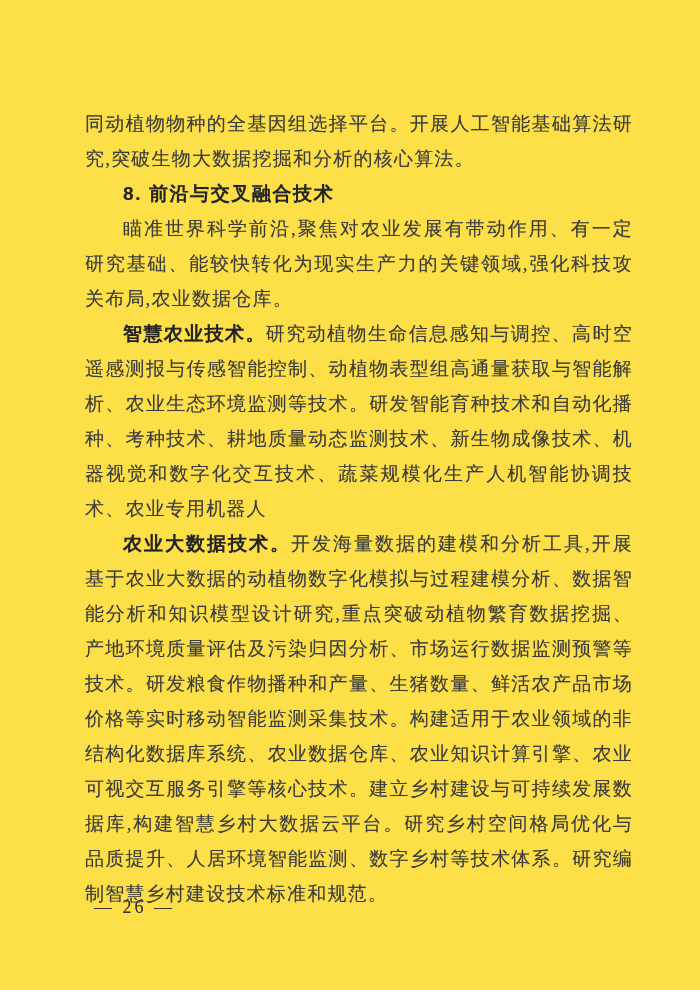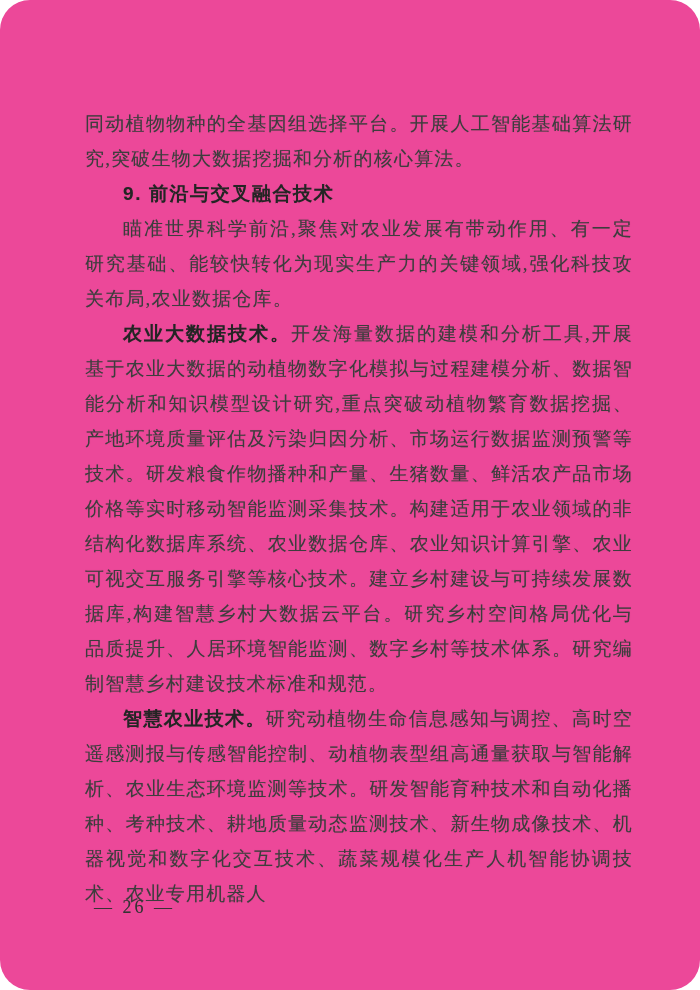--- a/index.html
+++ b/index.html
@@ -10,22 +10,21 @@
   body {
     width: 700px;
     height: 990px;
     position: relative;
     overflow: hidden;
     font-family: "Liberation Serif", "DejaVu Serif", serif;
   }
   .page {
     position: absolute;
     inset: 0;
-    background: #ec4899;
-    border-radius: 30px;
+    background: #fde047;
   }
   .content {
     position: absolute;
     left: 85px;
     top: 106px;
     width: 548px;
     color: #3d3d3d;
     font-size: 19px;
     line-height: 35px;
     letter-spacing: 1.2px;
@@ -63,19 +62,19 @@
     text-shadow: 0 0 0.6px rgba(70,70,70,0.4);
     margin-top: 8px;
   }
 </style>
 </head>
 <body>
 
 <div class="page">
   <div class="content">
     <p class="para no-indent">同动植物物种的全基因组选择平台。开展人工智能基础算法研究,突破生物大数据挖掘和分析的核心算法。</p>
-    <p class="para heading">9. 前沿与交叉融合技术</p>
+    <p class="para heading">8. 前沿与交叉融合技术</p>
     <p class="para">瞄准世界科学前沿,聚焦对农业发展有带动作用、有一定研究基础、能较快转化为现实生产力的关键领域,强化科技攻关布局,农业数据仓库。</p>
+    <p class="para"><span class="lead">智慧农业技术。</span><span>研究动植物生命信息感知与调控、高时空遥感测报与传感智能控制、动植物表型组高通量获取与智能解析、农业生态环境监测等技术。研发智能育种技术和自动化播种、考种技术、耕地质量动态监测技术、新生物成像技术、机器视觉和数字化交互技术、蔬菜规模化生产人机智能协调技术、农业专用机器人</span></p>
     <p class="para"><span class="lead">农业大数据技术。</span><span>开发海量数据的建模和分析工具,开展基于农业大数据的动植物数字化模拟与过程建模分析、数据智能分析和知识模型设计研究,重点突破动植物繁育数据挖掘、产地环境质量评估及污染归因分析、市场运行数据监测预警等技术。研发粮食作物播种和产量、生猪数量、鲜活农产品市场价格等实时移动智能监测采集技术。构建适用于农业领域的非结构化数据库系统、农业数据仓库、农业知识计算引擎、农业可视交互服务引擎等核心技术。建立乡村建设与可持续发展数据库,构建智慧乡村大数据云平台。研究乡村空间格局优化与品质提升、人居环境智能监测、数字乡村等技术体系。研究编制智慧乡村建设技术标准和规范。</span></p>
-    <p class="para"><span class="lead">智慧农业技术。</span><span>研究动植物生命信息感知与调控、高时空遥感测报与传感智能控制、动植物表型组高通量获取与智能解析、农业生态环境监测等技术。研发智能育种技术和自动化播种、考种技术、耕地质量动态监测技术、新生物成像技术、机器视觉和数字化交互技术、蔬菜规模化生产人机智能协调技术、农业专用机器人</span></p>
   </div>
   <div class="page-number">— 26 —</div>
 </div>
 
 </body></html>

